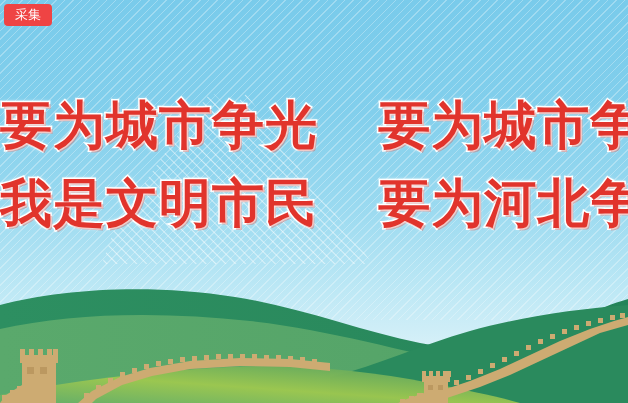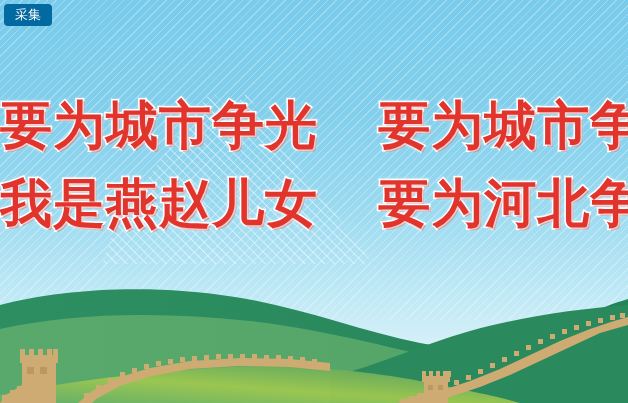--- a/index.html
+++ b/index.html
@@ -96,21 +96,21 @@
 
   
   .capture-badge {
     position: absolute;
     left: 4px;
     top: 4px;
     min-width: 34px;
     height: 22px;
     padding: 0 7px;
     border-radius: 4px;
-    background: #0369a1;
+    background: #ef4444;
     color: #ffffff;
     font-size: 13px;
     line-height: 22px;
     text-align: center;
     font-family: "DejaVu Sans", "Liberation Sans", sans-serif;
     z-index: 20;
     cursor: pointer;
     user-select: none;
   }
 </style>
@@ -136,21 +136,21 @@
     </svg>
   </div>
 
   <div class="headline">
     <div class="line">
       <span>要为城市争光</span>
       <span class="seg-gap"></span>
       <span>要为城市争光</span>
     </div>
     <div class="line">
-      <span>我是燕赵儿女</span>
+      <span>我是文明市民</span>
       <span class="seg-gap"></span>
       <span>要为河北争气</span>
     </div>
   </div>
 
   <div class="hills">
     <svg width="628" height="130" viewBox="0 0 628 130" xmlns="http://www.w3.org/2000/svg">
       <defs>
         <linearGradient id="gDark" x1="0" y1="0" x2="1" y2="0">
           <stop offset="0%" stop-color="#2d8f61"></stop>

